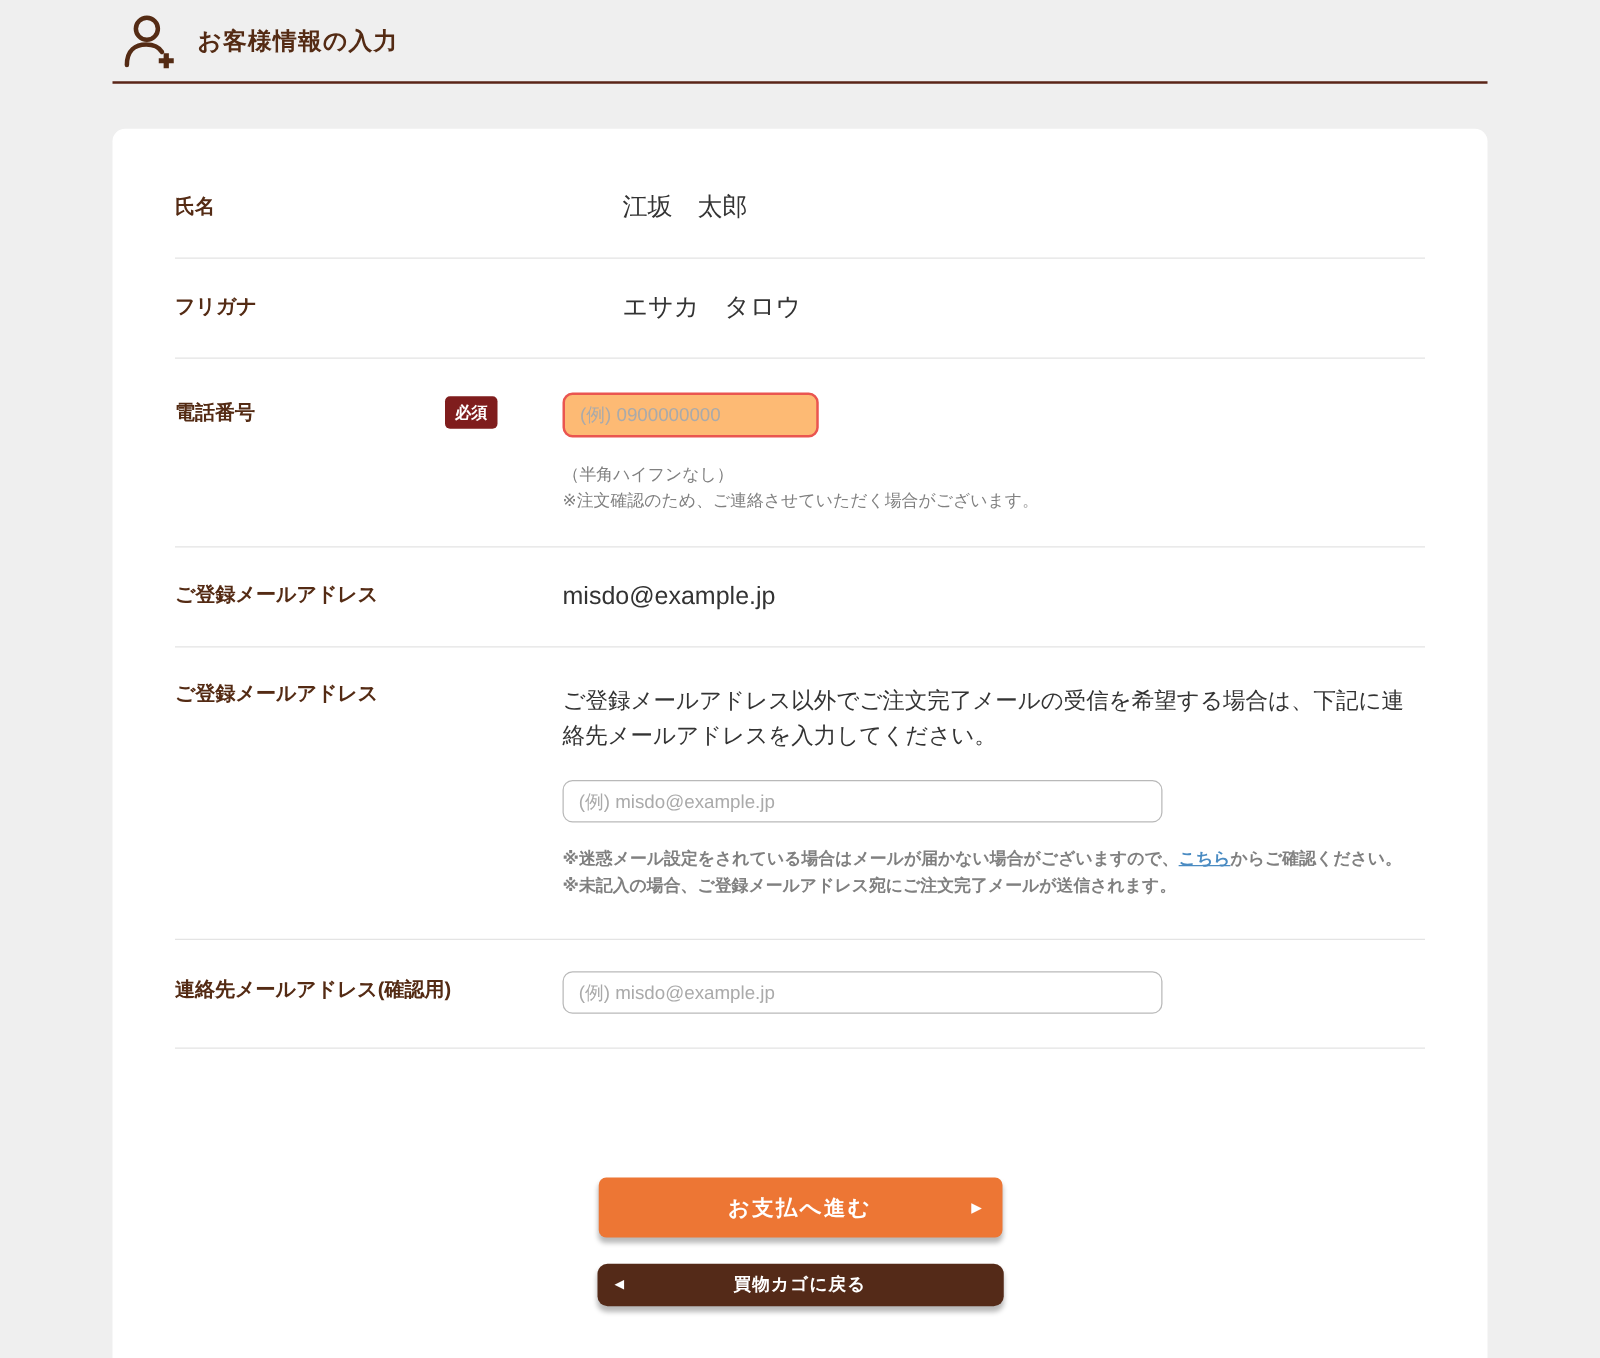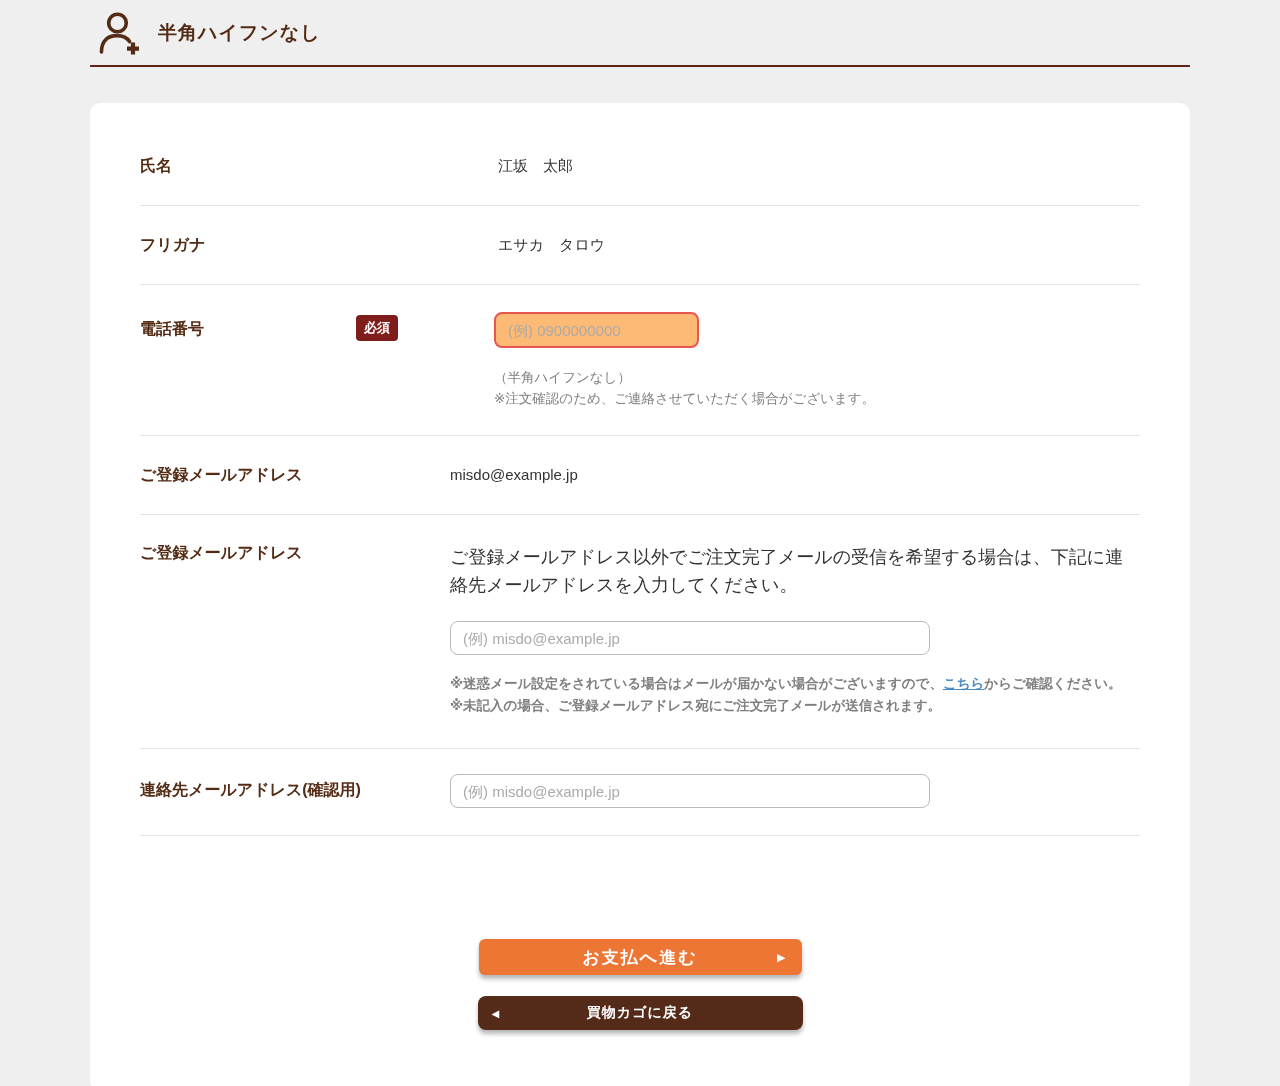--- a/index.html
+++ b/index.html
@@ -44,26 +44,26 @@
     align-items: flex-start;
   }
   .row-label {
     font-size: 16px;
     font-weight: bold;
     color: #542b14;
     line-height: 20px;
   }
   .row-content { flex: 1; }
   .row-value {
-    font-size: 15px;
+    font-size: 20px;
     color: #333333;
     line-height: 20px;
   }
   .row-simple { padding: 29px 0; gap: 48px; }
-  .row-phone { padding: 27px 0 26px 0; gap: 44px; }
+  .row-phone { padding: 27px 0 26px 0; }
   .row-email-reg { padding: 29px 0; }
   .row-contact { padding: 28px 0 31px 0; }
   .row-confirm { padding: 25px 0 27px 0; }
   .row-confirm .row-label-cell { padding-top: 6px; }
   
   .badge-required {
     background: #7f1d1d;
     color: #ffffff;
     font-size: 13px;
     font-weight: bold;
@@ -119,21 +119,21 @@
   .actions {
     padding: 103px 0 61px 0;
     display: flex;
     flex-direction: column;
     align-items: center;
     gap: 21px;
   }
   .btn-proceed {
     position: relative;
     width: 323px;
-    height: 36px;
+    height: 48px;
     background: #ed7634;
     border: none;
     border-radius: 6px;
     color: #ffffff;
     font-size: 17px;
     font-weight: bold;
     letter-spacing: 2px;
     cursor: pointer;
     box-shadow: 0 4px 4px rgba(0,0,0,0.28);
     font-family: "Liberation Sans", "DejaVu Sans", sans-serif;
@@ -174,21 +174,21 @@
 <body>
 
 <div class="page-header">
   <span>
     <svg width="46" height="46" viewBox="0 0 46 46" fill="none">
       <circle cx="21.5" cy="13" r="8.8" stroke="#542b14" stroke-width="3.6"></circle>
       <path d="M 5.5 42 C 5.5 30 12.5 25.6 21 25.6 C 27.5 25.6 31.5 28.2 33.6 31.6" stroke="#542b14" stroke-width="3.6" stroke-linecap="round" fill="none"></path>
       <path d="M 31 38.6 H 43 M 37 32.6 V 44.6" stroke="#542b14" stroke-width="4.2"></path>
     </svg>
   </span>
-  <h1 class="page-title">半角ハイフンなし</h1>
+  <h1 class="page-title">お客様情報の入力</h1>
 </div>
 
 <div class="card">
 
   <div class="row row-simple">
     <div class="row-label-cell">
       <span class="row-label">氏名</span>
     </div>
     <div class="row-content">
       <span class="row-value">江坂　太郎</span>

